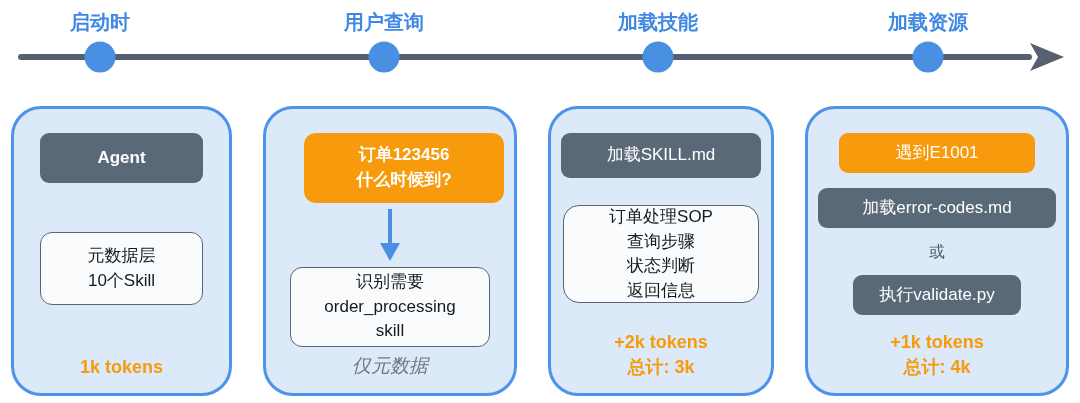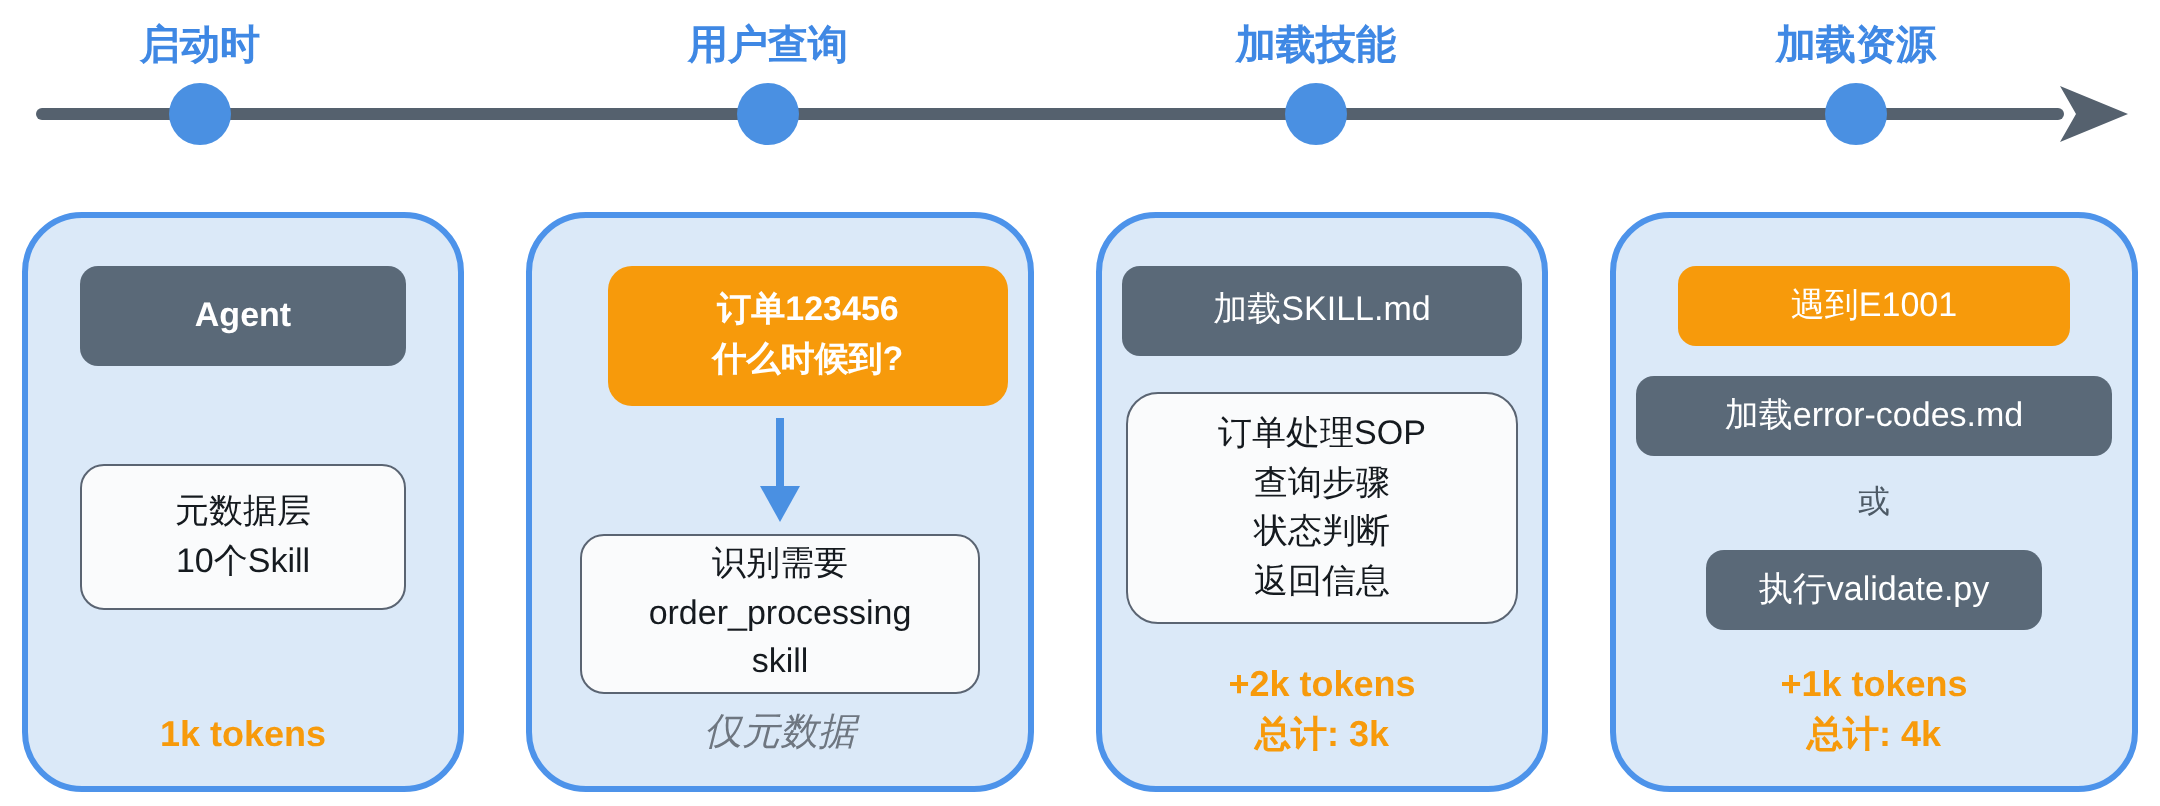--- a/index.html
+++ b/index.html
@@ -45,21 +45,21 @@
   .bx-white  { background: #FAFBFC; border: 1.5px solid #5A6472; color: #151A1F; }
   .bx-orange { background: #F79A0B; color: #ffffff; }
   .bold { font-weight: 700; }
   .r12 { border-radius: 12px; }
   .r16 { border-radius: 16px; }
 
   .w163 { width: 163px; } .w168 { width: 168px; } .w196 { width: 196px; }
   .w198 { width: 238px; } .w200 { width: 200px; }
   .h40 { height: 40px; } .h45 { height: 45px; } .h46 { height: 46px; }
   .h50 { height: 50px; } .h64 { height: 73px; } .h70 { height: 70px; margin-left: 28px; }
-  .h80 { height: 80px; } .h114 { height: 116px; }
+  .h80 { height: 80px; } .h114 { height: 98px; }
 
   .ln { display: block; }
 
   .footer-orange {
     color: #F79A0B; font-weight: 700; font-size: 18px; line-height: 1.35;
     text-align: center; flex: none;
   }
   .footer-muted {
     color: #6E7680; font-style: italic; font-size: 19px; flex: none;
   }

